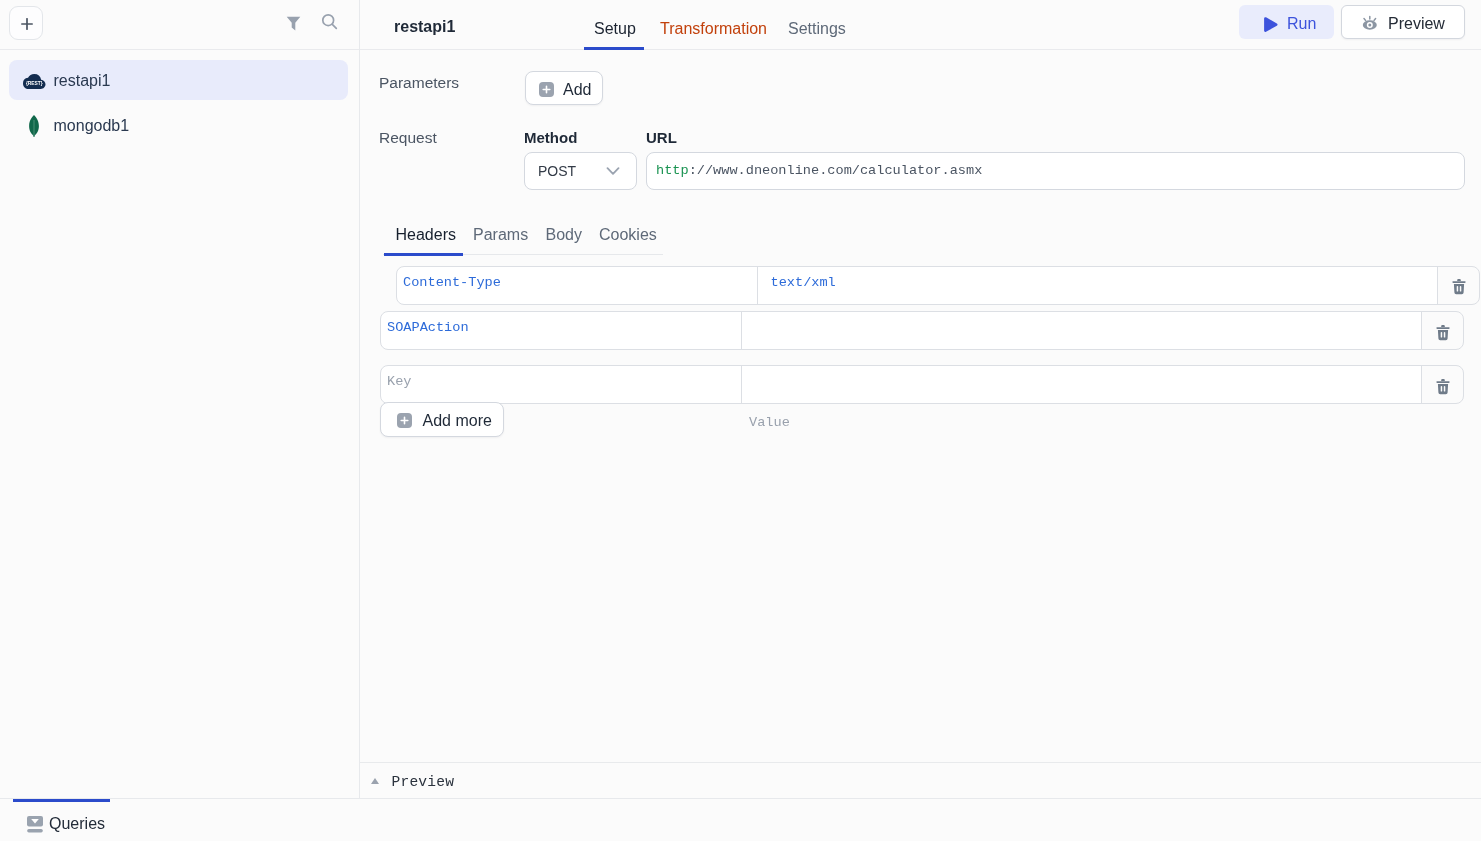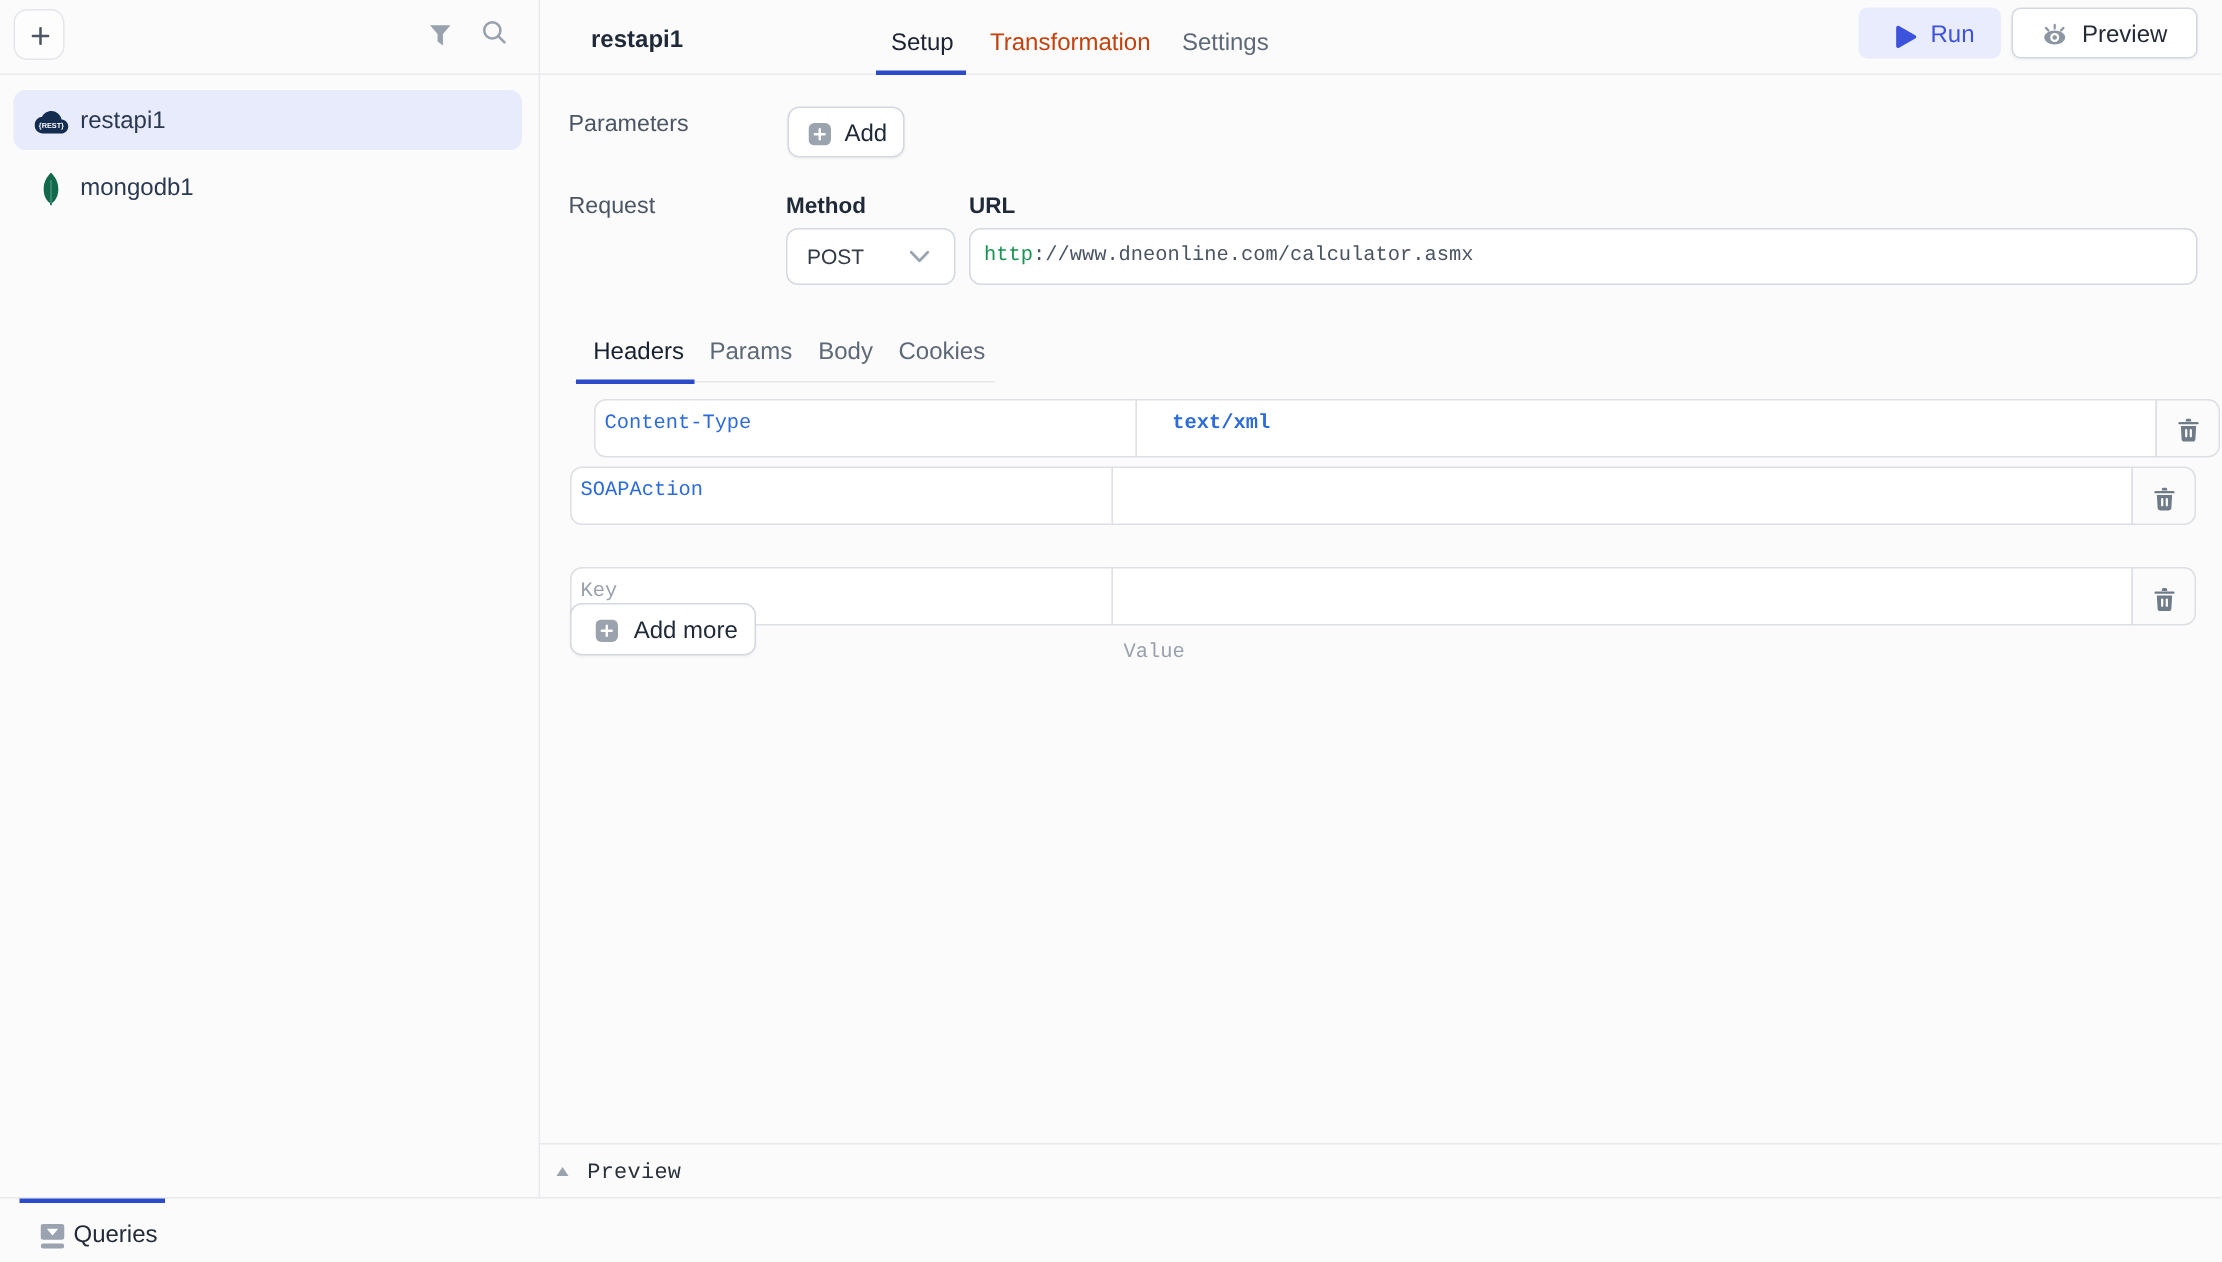--- a/index.html
+++ b/index.html
@@ -103,21 +103,21 @@
   .blue { color:#2d6bd9; }
   .ph { color:#99a1ad; }
   .gr { color:#199351; }
   .dk { color:#4a5462; }
 </style>
 <div class="krow" style="top:265.5px;margin-left:16px;">
   <div class="cell c-key"></div>
     <div class="cell c-val"></div>
     <div class="cell c-act"></div>
   <div class="ktxt blue" style="left:7.5px;">Content-Type</div>
-  <div class="ktxt blue" style="left:386px;font-weight:bold;">text/xml</div>
+  <div class="ktxt blue" style="left:375px;">text/xml</div>
   <svg class="abs" style="left:1056px;top:13.5px" width="14" height="16" viewBox="0 0 14 16">
     <path d="M5.2 1.1 A1.1 1.1 0 0 1 6.3 0 H7.7 A1.1 1.1 0 0 1 8.8 1.1 V2 H5.2 Z" fill="#6f7b89"></path>
     <rect x="0.3" y="2.3" width="13.4" height="1.6" rx="0.8" fill="#6f7b89"></rect>
     <path d="M1.9 5 H12.1 L11.6 13.6 A1.8 1.8 0 0 1 9.8 15.3 H4.2 A1.8 1.8 0 0 1 2.4 13.6 Z" fill="#6f7b89"></path>
     <rect x="4.7" y="7" width="1.5" height="5.6" rx="0.7" fill="#fbfbfb"></rect>
     <rect x="7.8" y="7" width="1.5" height="5.6" rx="0.7" fill="#fbfbfb"></rect>
   </svg>
 </div>
 <div class="krow" style="top:311.2px;">
   <div class="cell c-key"></div>
@@ -125,21 +125,21 @@
     <div class="cell c-act"></div>
   <div class="ktxt blue" style="left:7.5px;">SOAPAction</div>
   <svg class="abs" style="left:1056px;top:13.5px" width="14" height="16" viewBox="0 0 14 16">
     <path d="M5.2 1.1 A1.1 1.1 0 0 1 6.3 0 H7.7 A1.1 1.1 0 0 1 8.8 1.1 V2 H5.2 Z" fill="#6f7b89"></path>
     <rect x="0.3" y="2.3" width="13.4" height="1.6" rx="0.8" fill="#6f7b89"></rect>
     <path d="M1.9 5 H12.1 L11.6 13.6 A1.8 1.8 0 0 1 9.8 15.3 H4.2 A1.8 1.8 0 0 1 2.4 13.6 Z" fill="#6f7b89"></path>
     <rect x="4.7" y="7" width="1.5" height="5.6" rx="0.7" fill="#fbfbfb"></rect>
     <rect x="7.8" y="7" width="1.5" height="5.6" rx="0.7" fill="#fbfbfb"></rect>
   </svg>
 </div>
-<div class="krow" style="top:378px;">
+<div class="krow" style="top:365px;">
   <div class="cell c-key"></div>
     <div class="cell c-val"></div>
     <div class="cell c-act"></div>
   <div class="ktxt ph" style="left:7.5px;">Key</div>
   <div class="ktxt ph" style="left:369.5px;margin-top:41px;">Value</div>
   <svg class="abs" style="left:1056px;top:13.5px" width="14" height="16" viewBox="0 0 14 16">
     <path d="M5.2 1.1 A1.1 1.1 0 0 1 6.3 0 H7.7 A1.1 1.1 0 0 1 8.8 1.1 V2 H5.2 Z" fill="#6f7b89"></path>
     <rect x="0.3" y="2.3" width="13.4" height="1.6" rx="0.8" fill="#6f7b89"></rect>
     <path d="M1.9 5 H12.1 L11.6 13.6 A1.8 1.8 0 0 1 9.8 15.3 H4.2 A1.8 1.8 0 0 1 2.4 13.6 Z" fill="#6f7b89"></path>
     <rect x="4.7" y="7" width="1.5" height="5.6" rx="0.7" fill="#fbfbfb"></rect>

